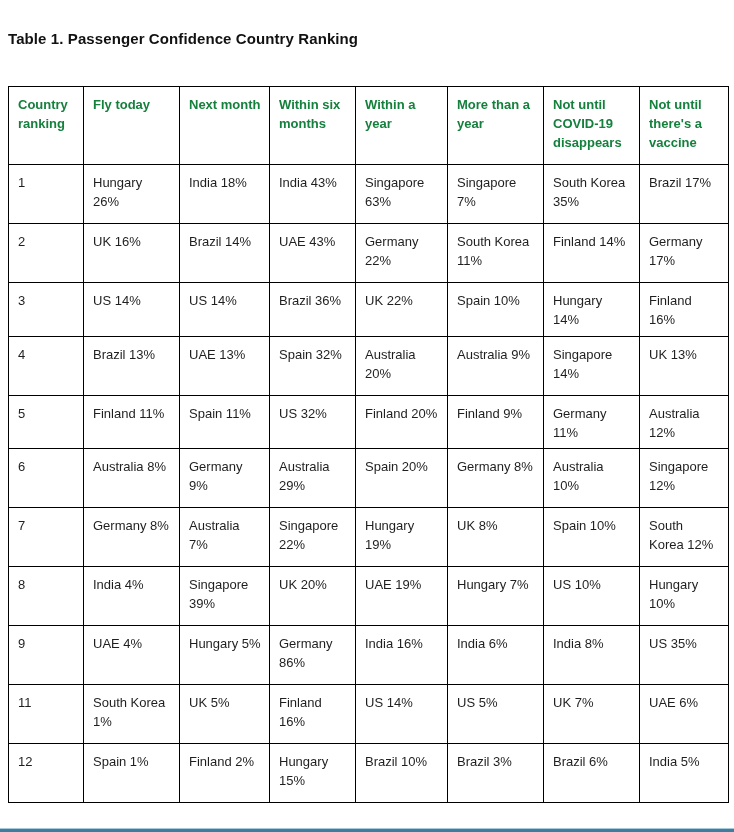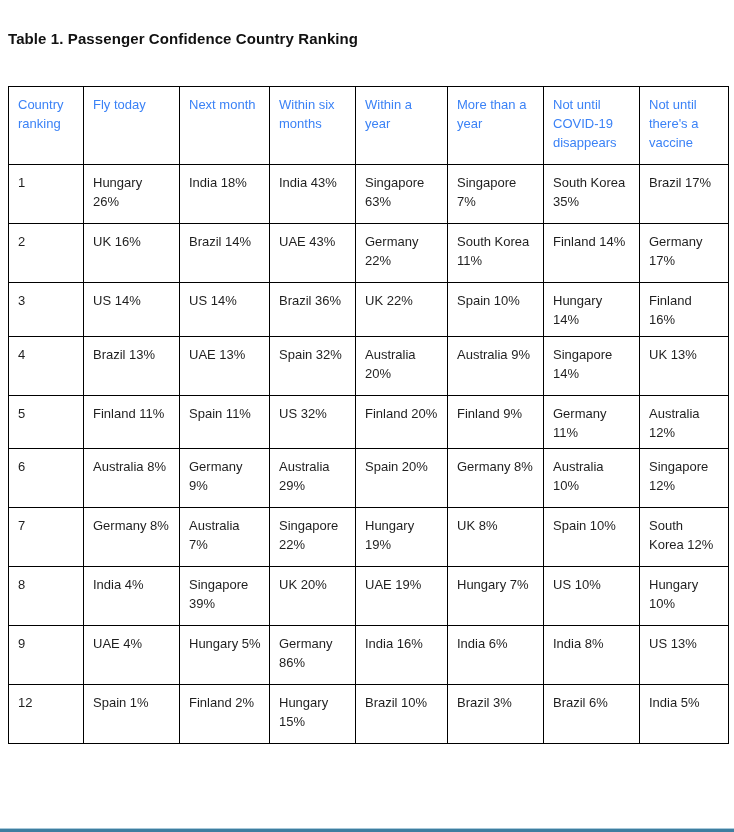--- a/index.html
+++ b/index.html
@@ -31,22 +31,22 @@
     vertical-align: top;
     text-align: left;
     padding: 9px 8px 6px 9px;
     font-size: 13px;
     line-height: 1.45;
     font-weight: normal;
     color: #1f1f1f;
     overflow: hidden;
   }
   table.ranking thead th {
-    font-weight: normal;
-    color: #3b82f6;
+    font-weight: bold;
+    color: #15803d;
   }
   thead tr { height: 78px; }
   tbody tr { height: 59px; }
   tbody tr:nth-child(3),
   tbody tr:nth-child(5) { height: 44px; }
 
   col.c1 { width: 75px; }
   col.c2 { width: 96px; }
   col.c3 { width: 90px; }
   col.c4 { width: 86px; }
@@ -175,21 +175,31 @@
         <td>Hungary 10%</td>
       </tr>
       <tr>
         <td>9</td>
         <td>UAE 4%</td>
         <td>Hungary 5%</td>
         <td>Germany 86%</td>
         <td>India 16%</td>
         <td>India 6%</td>
         <td>India 8%</td>
-        <td>US 13%</td>
+        <td>US 35%</td>
+      </tr>
+      <tr>
+        <td>11</td>
+        <td>South Korea 1%</td>
+        <td>UK 5%</td>
+        <td>Finland 16%</td>
+        <td>US 14%</td>
+        <td>US 5%</td>
+        <td>UK 7%</td>
+        <td>UAE 6%</td>
       </tr>
       <tr>
         <td>12</td>
         <td>Spain 1%</td>
         <td>Finland 2%</td>
         <td>Hungary 15%</td>
         <td>Brazil 10%</td>
         <td>Brazil 3%</td>
         <td>Brazil 6%</td>
         <td>India 5%</td>

